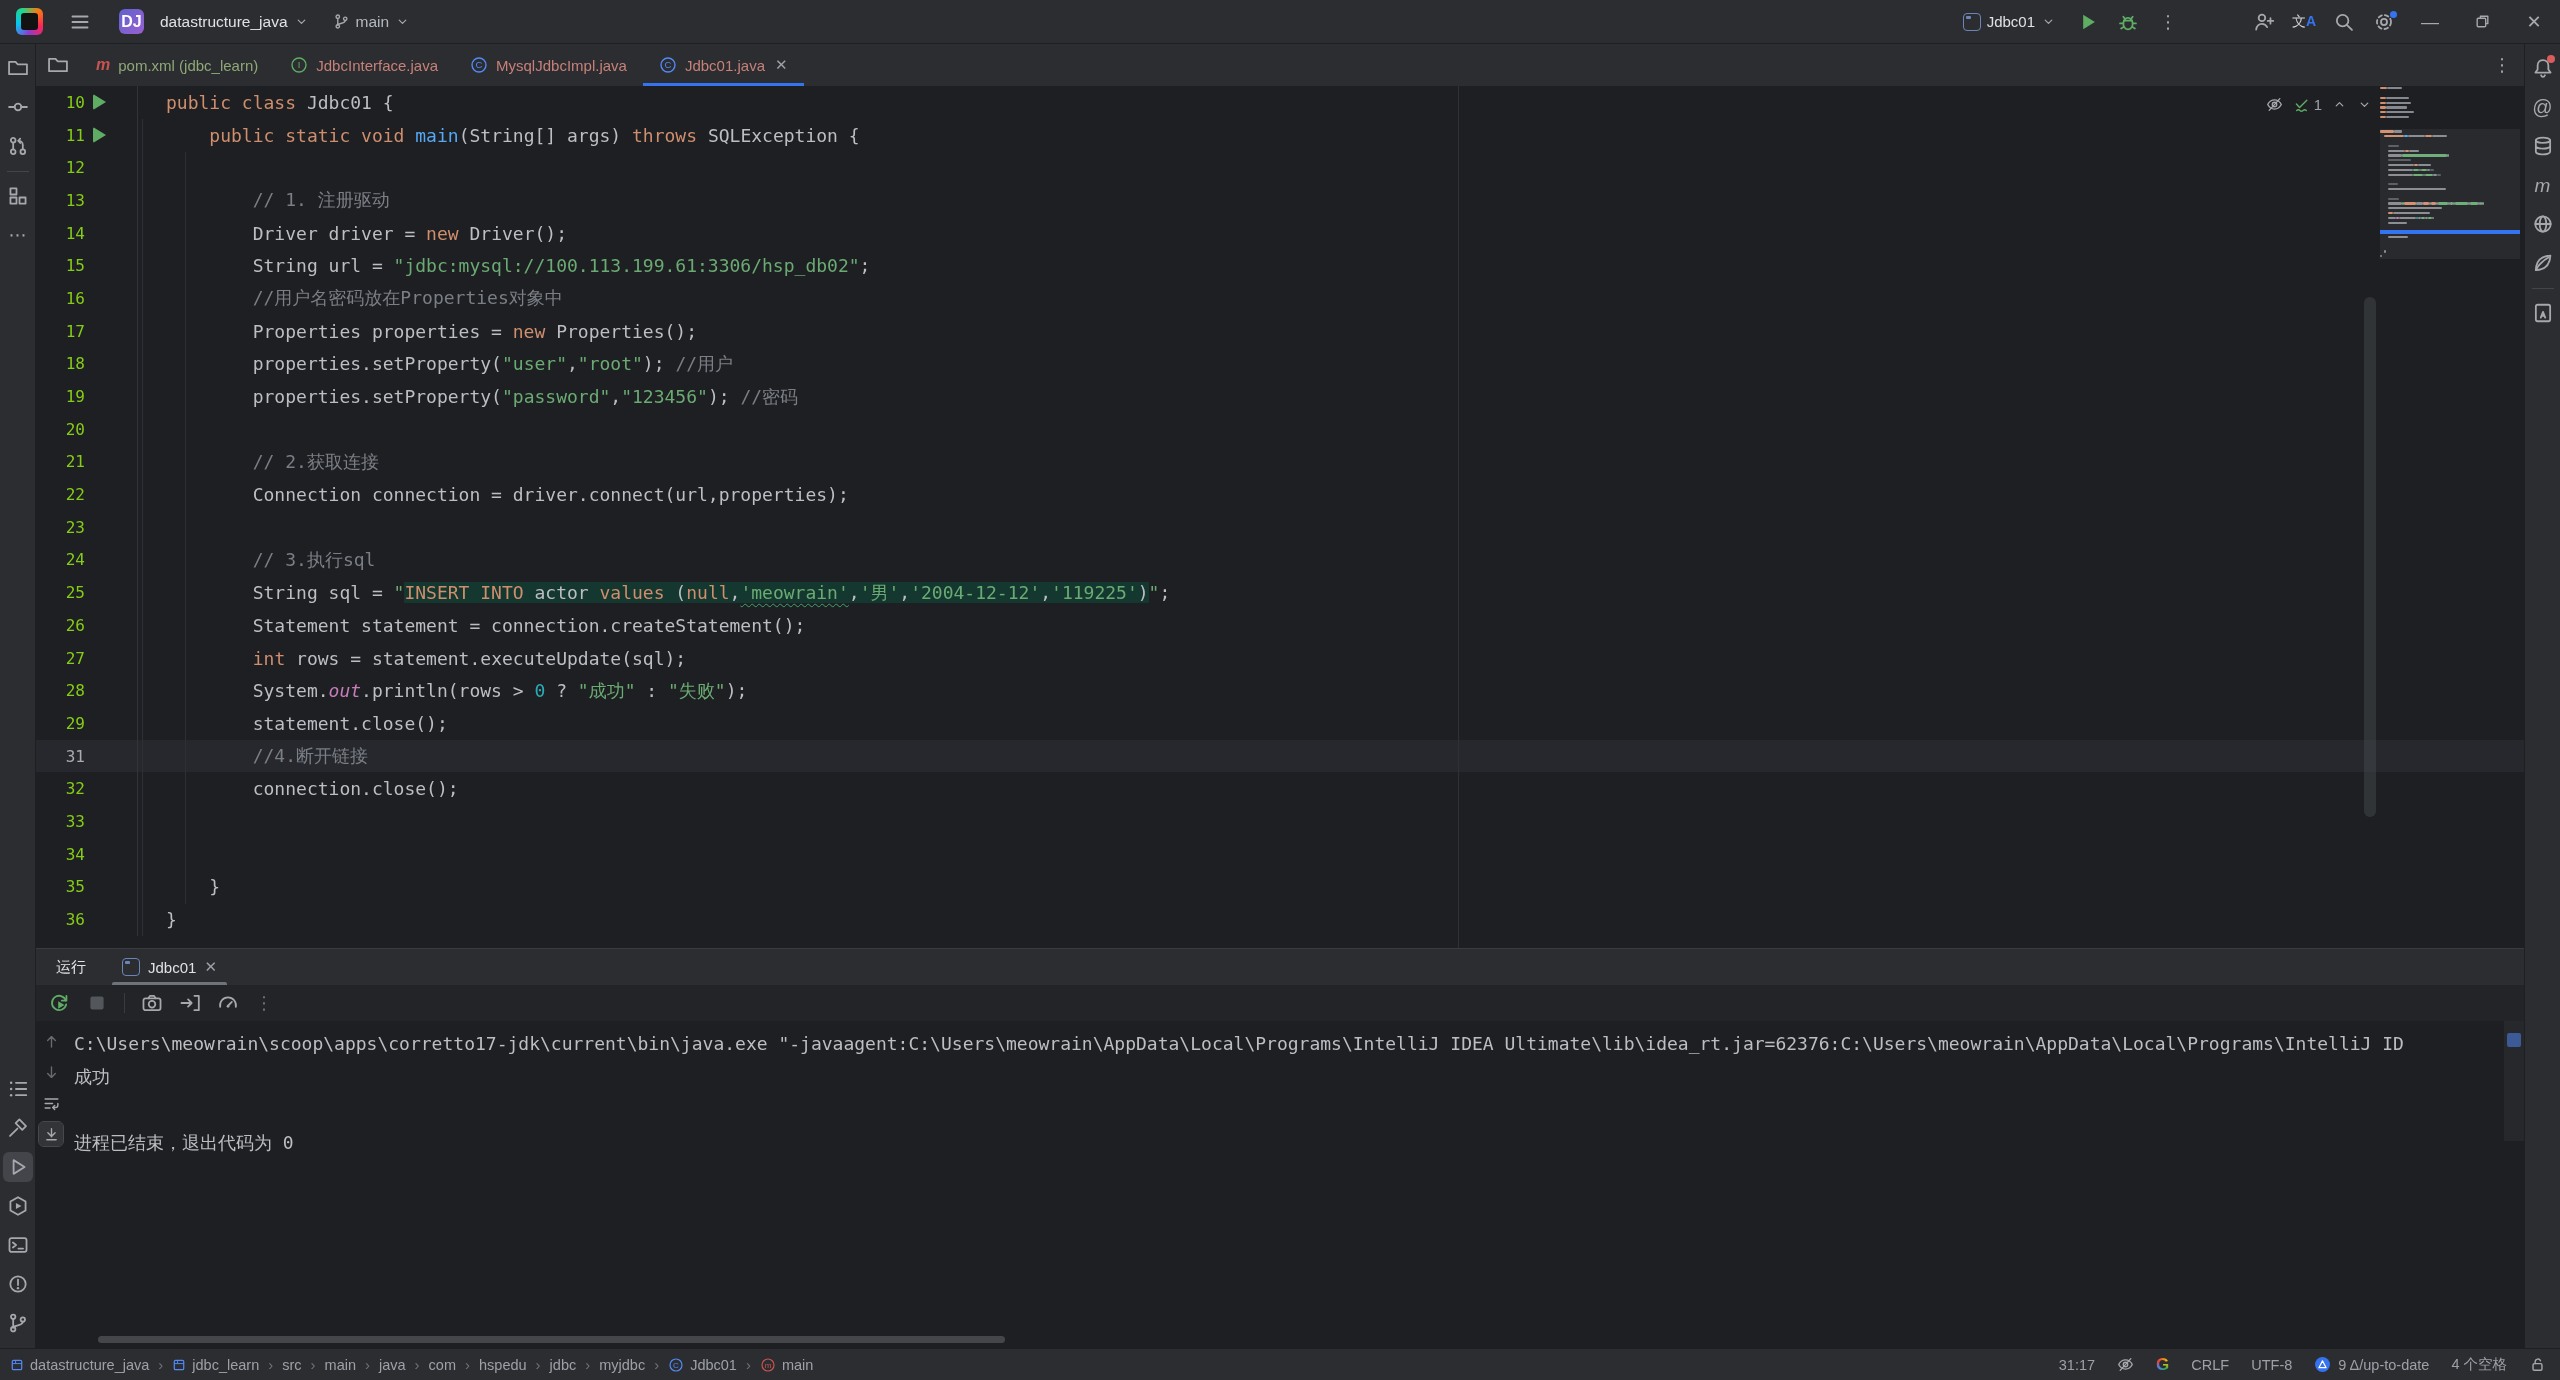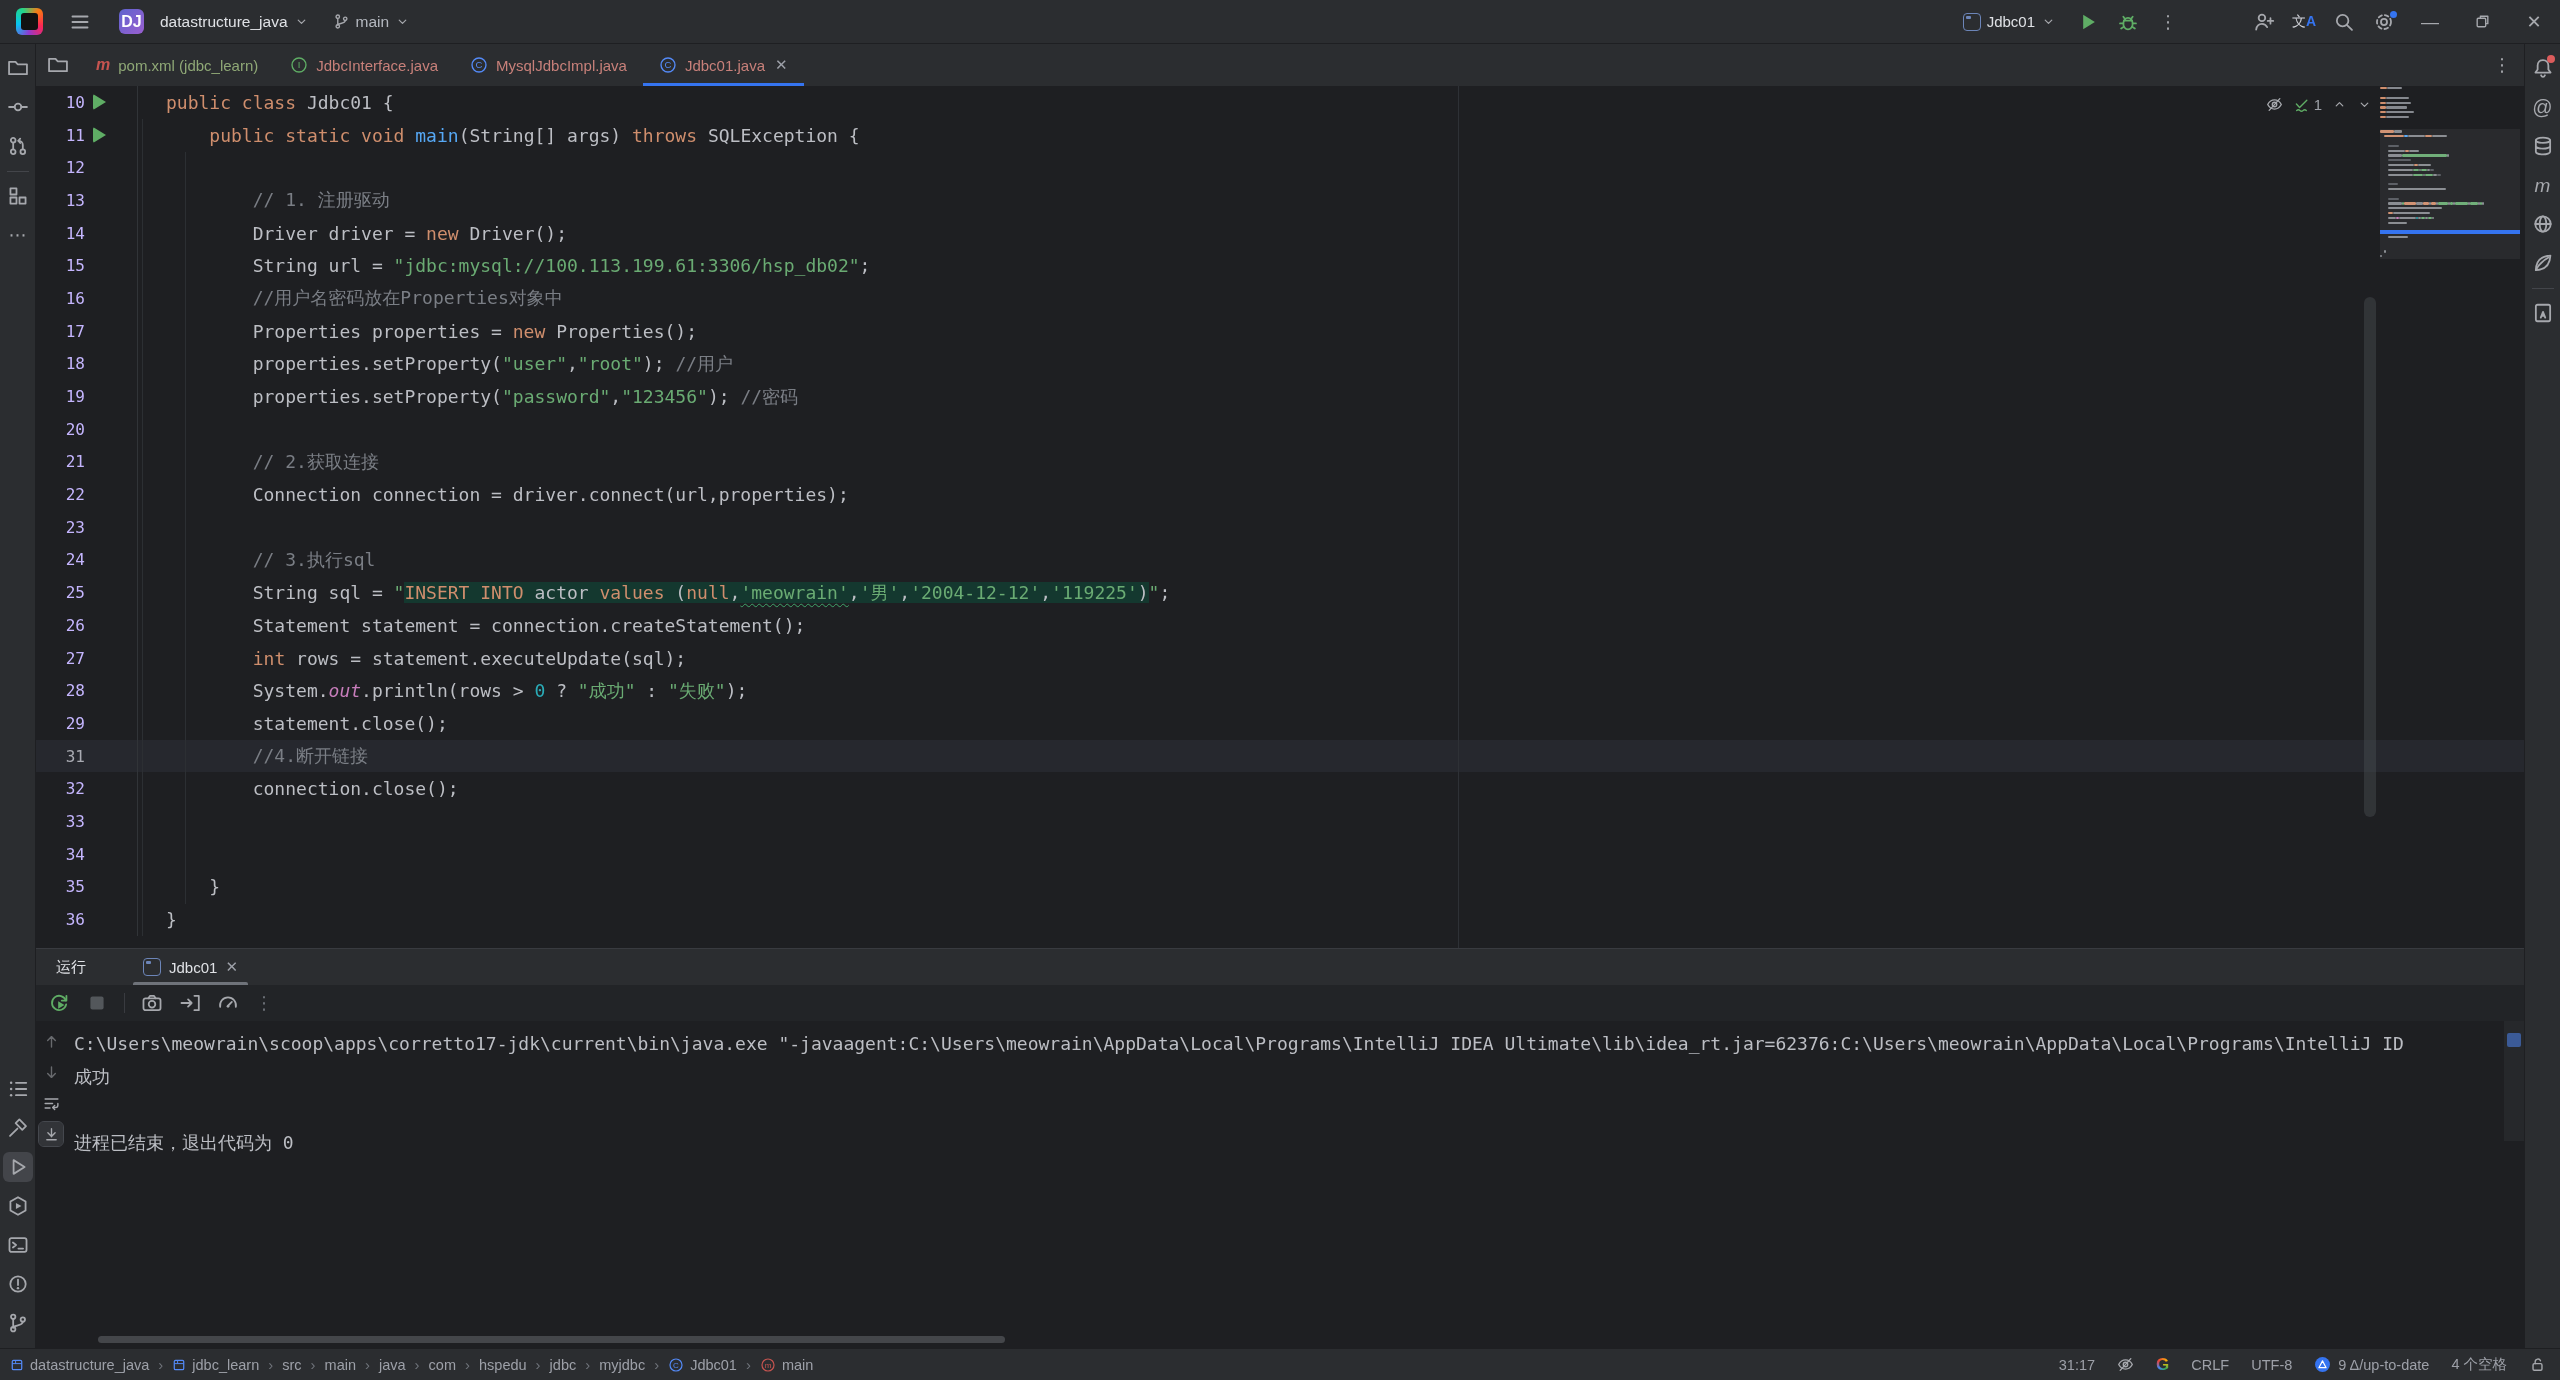--- a/index.html
+++ b/index.html
@@ -60,21 +60,21 @@
   .tab .close { color:#9DA0A8; font-size:15px; margin-left:2px; }
   .tab-label.green { color:#8FA876 !important; }
   .tab-label.red { color:#C8807A; }
   .tabbar-more { margin-left:auto; width:44px; display:flex; align-items:center; justify-content:center; }
 
   
   .editor { flex:1 1 auto; background:#1E1F22; position:relative; overflow:hidden;
     font-family:"DejaVu Sans Mono", monospace; font-size:18px; }
   .code-line { display:flex; height:32.7px; align-items:center; white-space:pre; }
   .code-line.caret { background:#26282E; }
-  .ln { width:49px; text-align:right; color:#c4b5fd; font-size:16px; flex:0 0 auto; }
+  .ln { width:49px; text-align:right; color:#84cc16; font-size:16px; flex:0 0 auto; }
   .caret .ln { color:#A9ABB2; }
   .gut-ic { width:53px; flex:0 0 auto; display:flex; align-items:center; padding-left:8px; align-self:stretch; border-right:1px solid #313438; }
   .run-tri { width:0; height:0; border-left:13px solid #5FAD65; border-top:8px solid transparent; border-bottom:8px solid transparent; border-radius:2px; }
   .code-text { padding-left:4px;margin-left:24px; }
   .tk.kw { color:#CF8E6D; } .tk.def { color:#BCBEC4; } .tk.str { color:#6AAB73; }
   .tk.com { color:#7A7E85; } .tk.fn { color:#56A8F5; } .tk.num { color:#2AACB8; }
   .tk.fld { color:#C77DBB; font-style:italic; }
   .tk.bg { background:#14382F; }
   .tk.wavy { text-decoration:underline wavy #3FA46A 1px; text-underline-offset:4px; }
   .guide { position:absolute; top:0; bottom:0; left:1422px; width:1px; background:#2E3136; }
@@ -84,21 +84,21 @@
     font-family:"Liberation Sans",sans-serif; font-size:14px; color:#9DA0A8; }
   .inspect .cnt { color:#9DA0A8; font-size:15px; }
   .minimap { position:absolute; top:0; right:4px; width:140px; }
   .mm-row { height:4.8px; display:flex; align-items:center; overflow:hidden; }
   .mm-row i { display:block; height:2.2px; border-radius:1px; flex:0 0 auto; }
   .mm-viewport { position:absolute; left:0; right:0; background:rgba(255,255,255,.05); }
   .mm-caret { position:absolute; left:0; right:0; height:3.6px; background:#3574F0; }
 
   
   .runpanel { flex:0 0 400px; display:flex; flex-direction:column; border-top:1px solid #393B40; background:#1E1F22; position:relative; }
-  .rp-header { height:36px; background:#2B2D30; display:flex; align-items:center; padding-left:20px; flex:0 0 auto;gap:21px; }
+  .rp-header { height:36px; background:#2B2D30; display:flex; align-items:center; padding-left:20px; flex:0 0 auto; }
   .rp-title { font-size:15px; color:#DFE1E5; margin-right:26px; }
   .rp-tab { display:flex; align-items:center; gap:8px; height:100%; padding:0 10px; position:relative; font-size:15px; color:#DFE1E5; }
   .rp-tab::after { content:""; position:absolute; left:0; right:0; bottom:0; height:3px; background:#6F737A; border-radius:2px 2px 0 0; }
   .rp-tab .close { color:#9DA0A8; font-size:15px; }
   .console-tab-icon { width:18px; height:18px; border:1.4px solid #6C85B8; border-radius:4px; background:#2B2D30; position:relative; }
   .console-tab-icon::after { content:""; position:absolute; left:2px; top:2px; width:5px; height:3px; background:#6C85B8; border-radius:1px; }
   .rp-toolbar { height:36px; background:#222427; display:flex; align-items:center; gap:16px; padding-left:12px; flex:0 0 auto; color:#6F737A; }
   .rp-toolbar .tsep { width:1px; height:20px; background:#393B40; }
   .console { flex:1 1 auto; display:flex; min-height:0; position:relative; }
   .console-gutter { width:30px; flex:0 0 auto; display:flex; flex-direction:column; align-items:center; gap:7px; padding-top:8px; color:#6F737A; }

